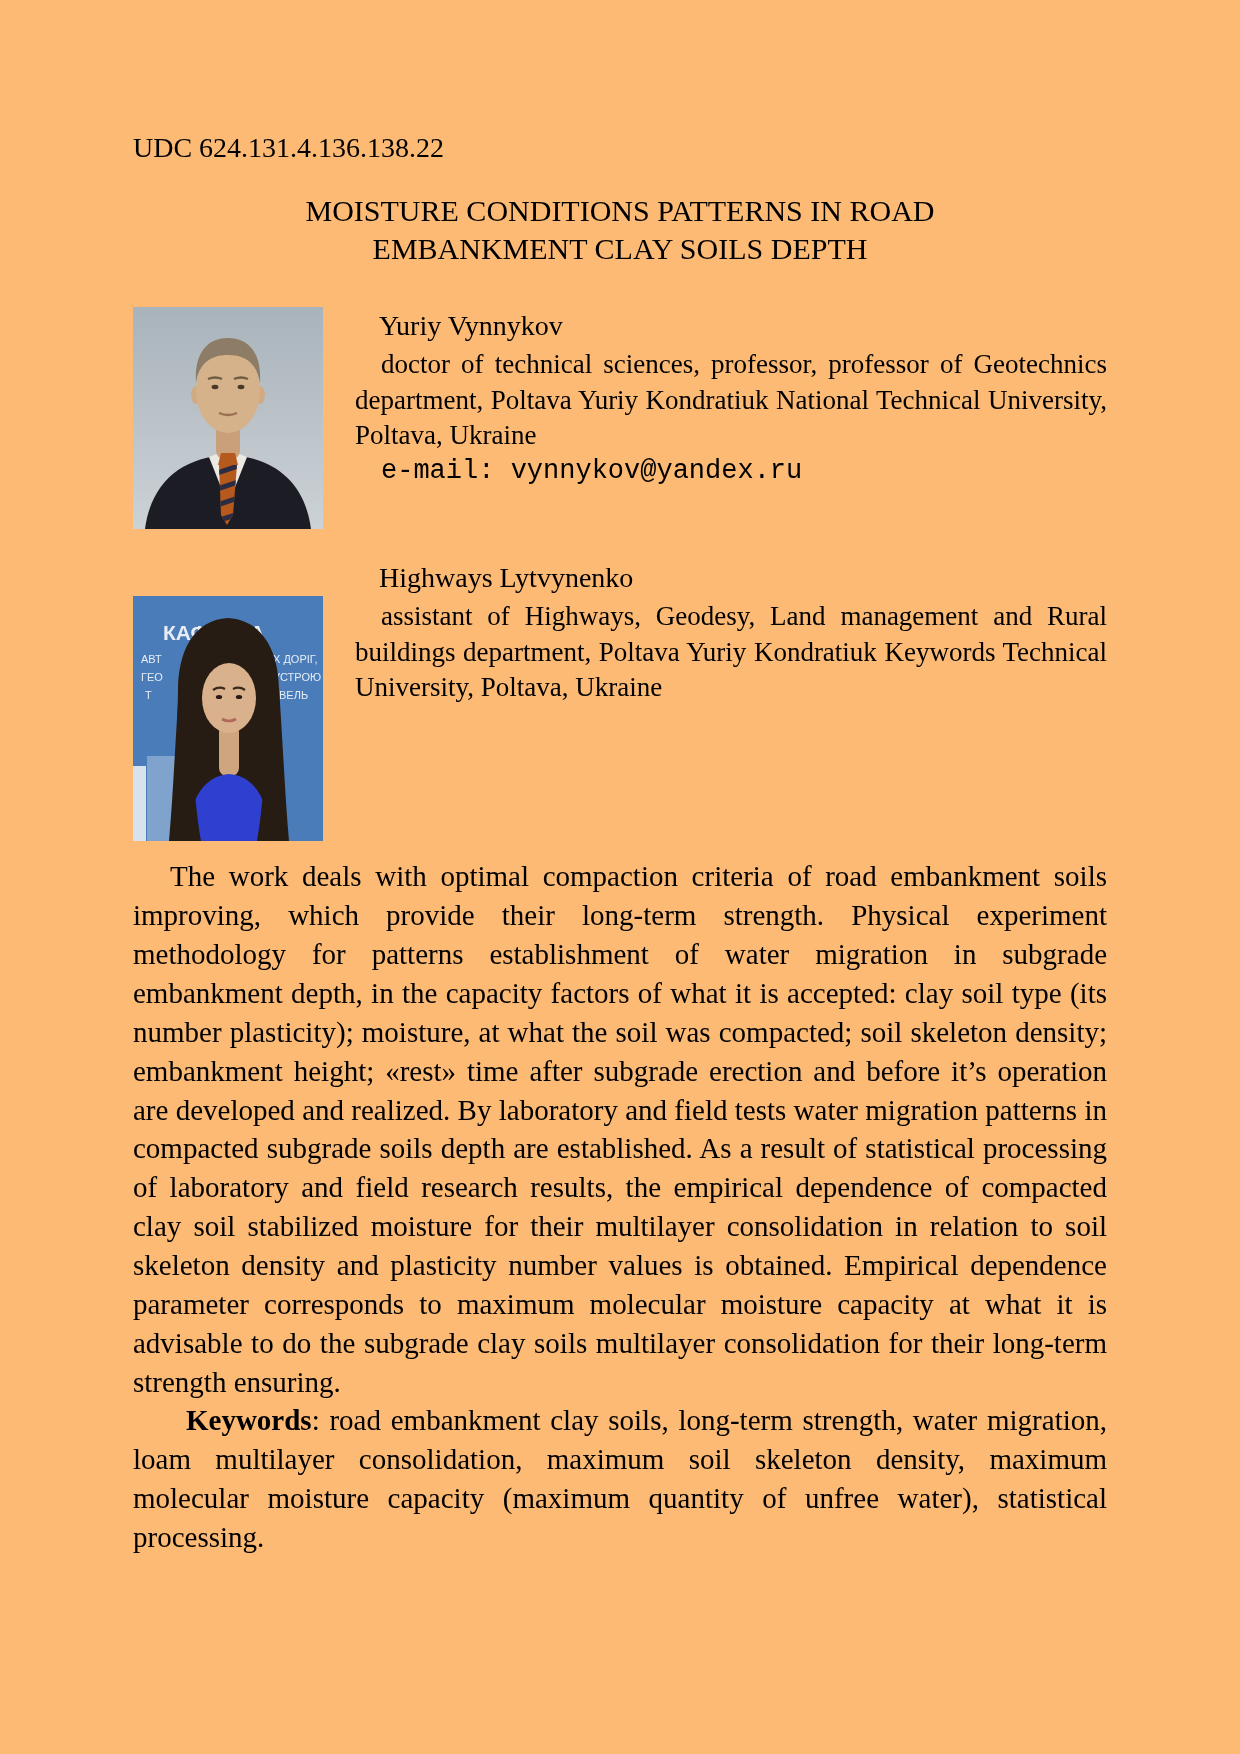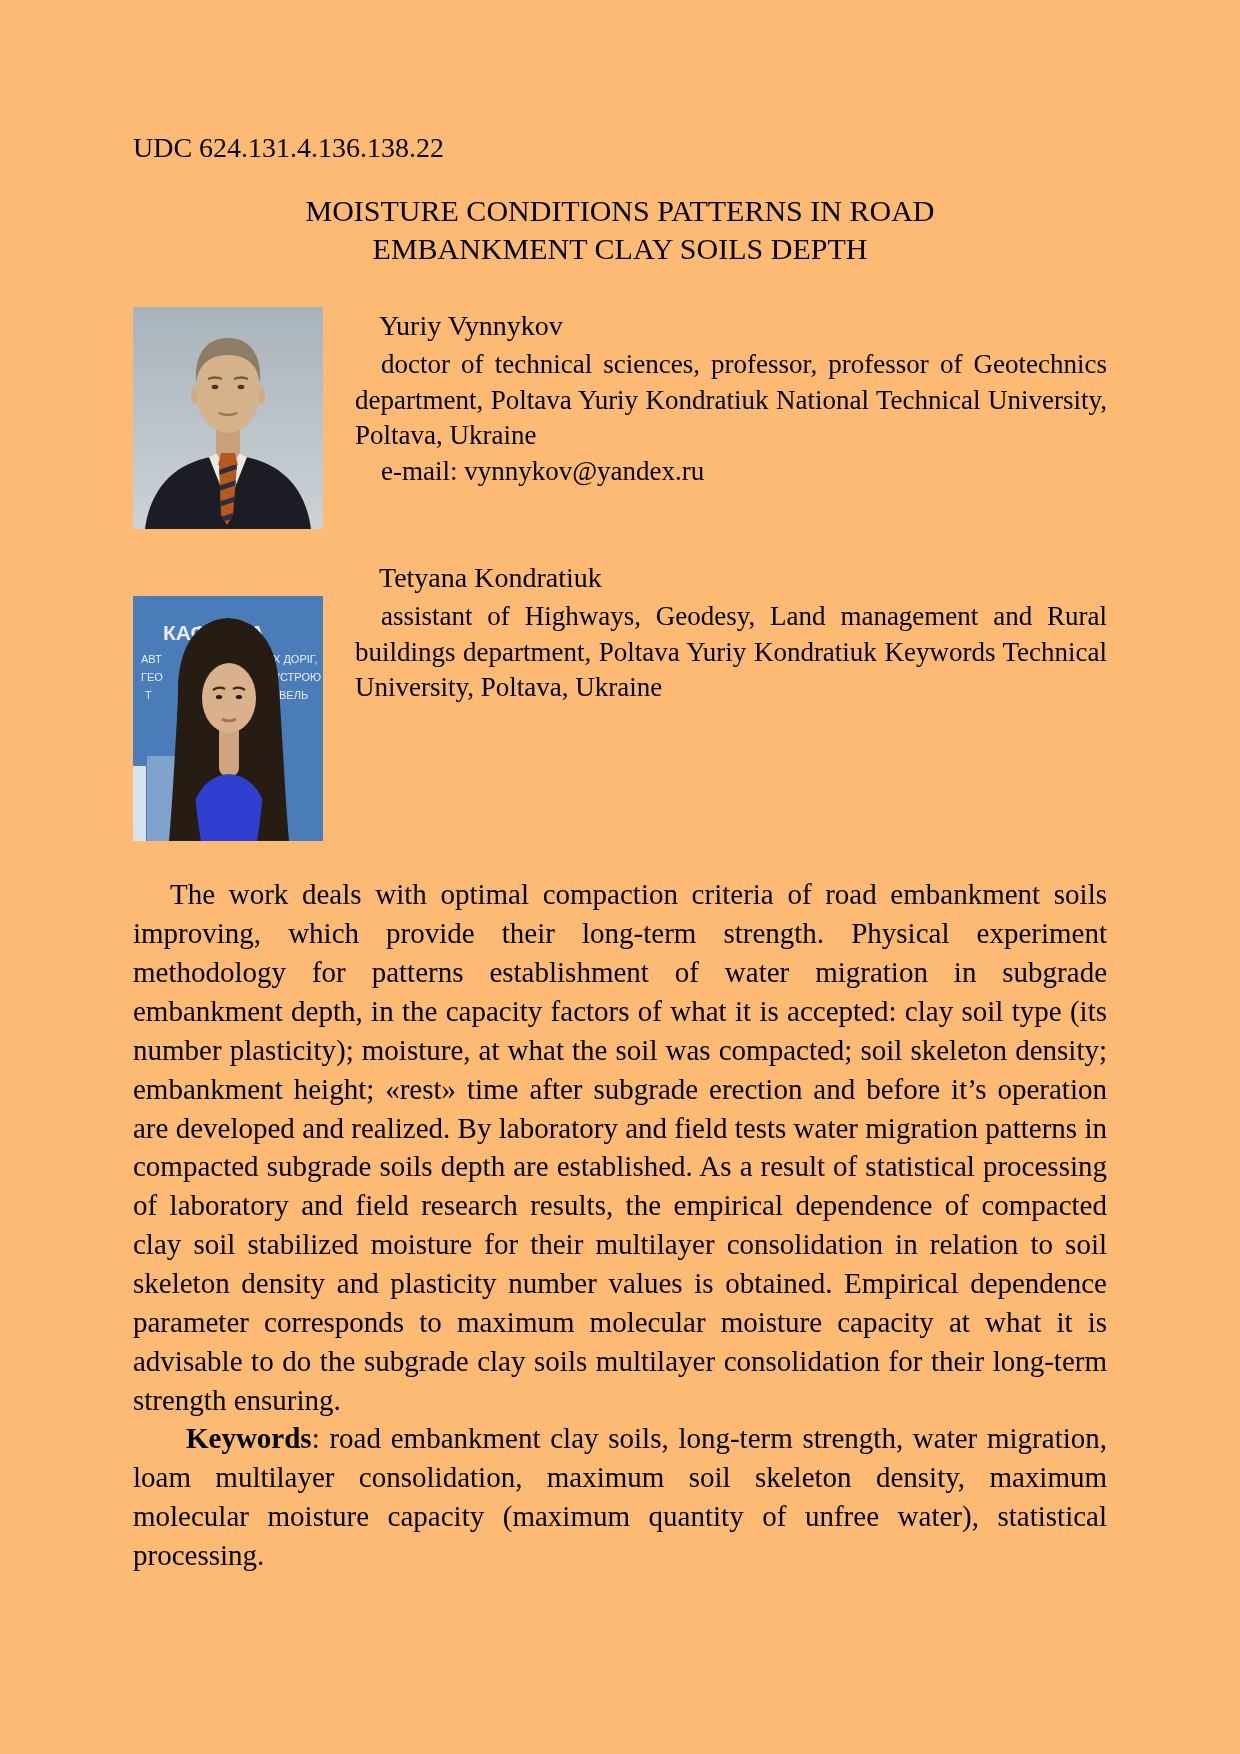--- a/index.html
+++ b/index.html
@@ -48,23 +48,24 @@
     font-size: 28px;
     padding-left: 24px;
     margin-bottom: 2px;
   }
   .author-affiliation {
     text-align: justify;
     text-indent: 26px;
   }
   .author-email {
     text-indent: 26px;
+    font-family: Liberation Mono, monospace;
   }
   .abstract {
-    margin-top: 34px;
+    margin-top: 16px;
     font-size: 29px;
     line-height: 1.34;
     text-align: justify;
     text-indent: 37px;
   }
   .keywords {
     font-size: 29px;
     line-height: 1.34;
     text-align: justify;
     text-indent: 37px;
@@ -148,21 +149,21 @@
         <ellipse cx="96" cy="102" rx="27" ry="35" fill="#d9b28d"></ellipse>
         <path d="M68,92 C66,58 80,46 96,46 C112,46 126,58 124,92 C118,66 110,60 96,60 C82,60 74,66 68,92 Z" fill="#271c13"></path>
         <path d="M80,94 Q86,90 92,93" stroke="#3a2a1c" stroke-width="2.2" fill="none"></path>
         <path d="M100,93 Q106,90 112,94" stroke="#3a2a1c" stroke-width="2.2" fill="none"></path>
         <ellipse cx="86" cy="101" rx="3.2" ry="2.1" fill="#2a1c12"></ellipse>
         <ellipse cx="106" cy="101" rx="3.2" ry="2.1" fill="#2a1c12"></ellipse>
         <path d="M89,123 Q96,127 103,123" stroke="#b06a5a" stroke-width="2.6" fill="none"></path>
       </svg>
     </div>
     <div class="author-info">
-      <p class="author-name">Tetyana Kondratiuk</p>
+      <p class="author-name">Highways Lytvynenko</p>
       <p class="author-affiliation">assistant of Highways, Geodesy, Land management and Rural buildings department, Poltava Yuriy Kondratiuk Keywords Technical University, Poltava, Ukraine</p>
     </div>
   </section>
 
   <p class="abstract">The work deals with optimal compaction criteria of road embankment soils improving, which provide their long-term strength. Physical experiment methodology for patterns establishment of water migration in subgrade embankment depth, in the capacity factors of what it is accepted: clay soil type (its number plasticity); moisture, at what the soil was compacted; soil skeleton density; embankment height; «rest» time after subgrade erection and before it’s operation are developed and realized. By laboratory and field tests water migration patterns in compacted subgrade soils depth are established. As a result of statistical processing of laboratory and field research results, the empirical dependence of compacted clay soil stabilized moisture for their multilayer consolidation in relation to soil skeleton density and plasticity number values is obtained. Empirical dependence parameter corresponds to maximum molecular moisture capacity at what it is advisable to do the subgrade clay soils multilayer consolidation for their long-term strength ensuring.</p>
 
   <p class="keywords"><span class="kw-label">Keywords</span><span>: road embankment clay soils, long-term strength, water migration, loam multilayer consolidation, maximum soil skeleton density, maximum molecular moisture capacity (maximum quantity of unfree water), statistical processing.</span></p>
 
 </div>
 

